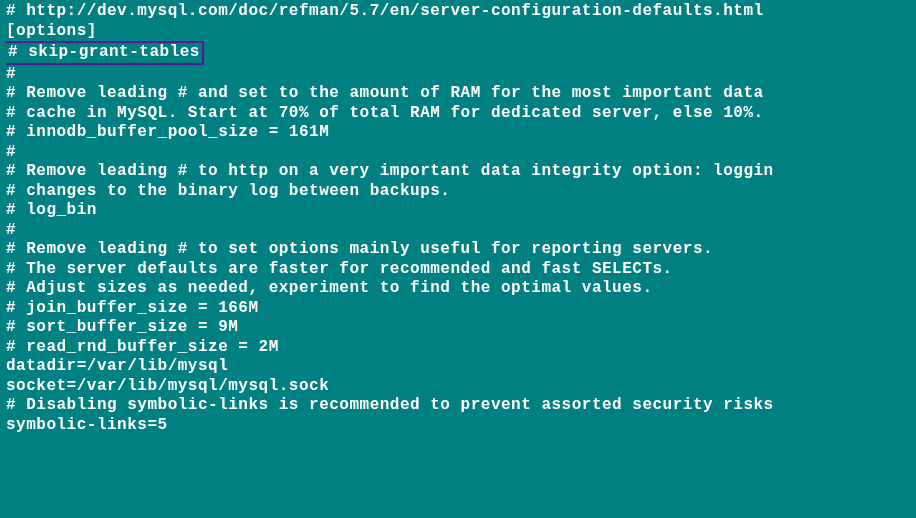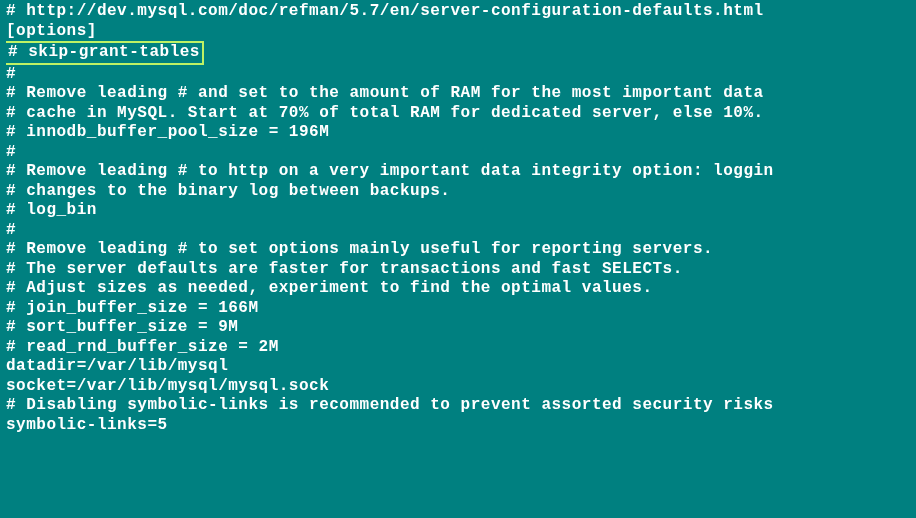--- a/index.html
+++ b/index.html
@@ -19,43 +19,43 @@
       padding: 2px 6px;
       line-height: 1.22;
       letter-spacing: 0.5px;
     }
     .line {
       white-space: pre;
       overflow: hidden;
     }
     .highlight-box {
       display: inline-block;
-      border: 2px solid #bef264;
+      border: 2px solid #4c1d95;
       padding: 0 2px;
       margin-left: -2px;
     }
   </style>
 </head>
 <body>
 
 <div class="line"># http://dev.mysql.com/doc/refman/5.7/en/server-configuration-defaults.html</div>
 <div class="line"></div>
 <div class="line">[options]</div>
 <div class="line"><span class="highlight-box"># skip-grant-tables</span></div>
 <div class="line">#</div>
 <div class="line"># Remove leading # and set to the amount of RAM for the most important data</div>
 <div class="line"># cache in MySQL. Start at 70% of total RAM for dedicated server, else 10%.</div>
-<div class="line"># innodb_buffer_pool_size = 196M</div>
+<div class="line"># innodb_buffer_pool_size = 161M</div>
 <div class="line">#</div>
 <div class="line"># Remove leading # to http on a very important data integrity option: loggin</div>
 <div class="line"># changes to the binary log between backups.</div>
 <div class="line"># log_bin</div>
 <div class="line">#</div>
 <div class="line"># Remove leading # to set options mainly useful for reporting servers.</div>
-<div class="line"># The server defaults are faster for transactions and fast SELECTs.</div>
+<div class="line"># The server defaults are faster for recommended and fast SELECTs.</div>
 <div class="line"># Adjust sizes as needed, experiment to find the optimal values.</div>
 <div class="line"># join_buffer_size = 166M</div>
 <div class="line"># sort_buffer_size = 9M</div>
 <div class="line"># read_rnd_buffer_size = 2M</div>
 <div class="line">datadir=/var/lib/mysql</div>
 <div class="line">socket=/var/lib/mysql/mysql.sock</div>
 <div class="line"></div>
 <div class="line"># Disabling symbolic-links is recommended to prevent assorted security risks</div>
 <div class="line">symbolic-links=5</div>
 

